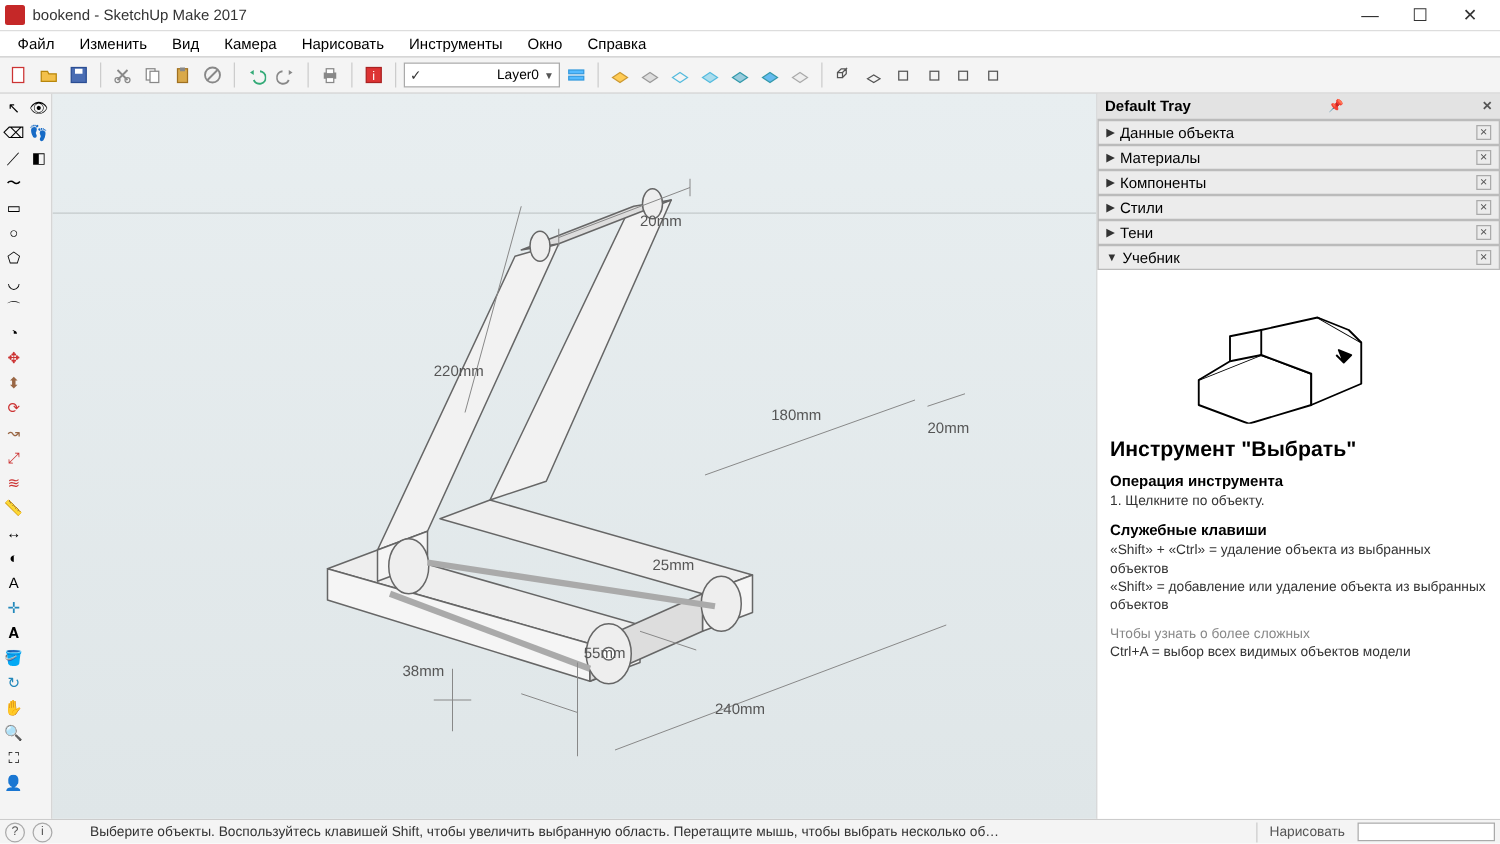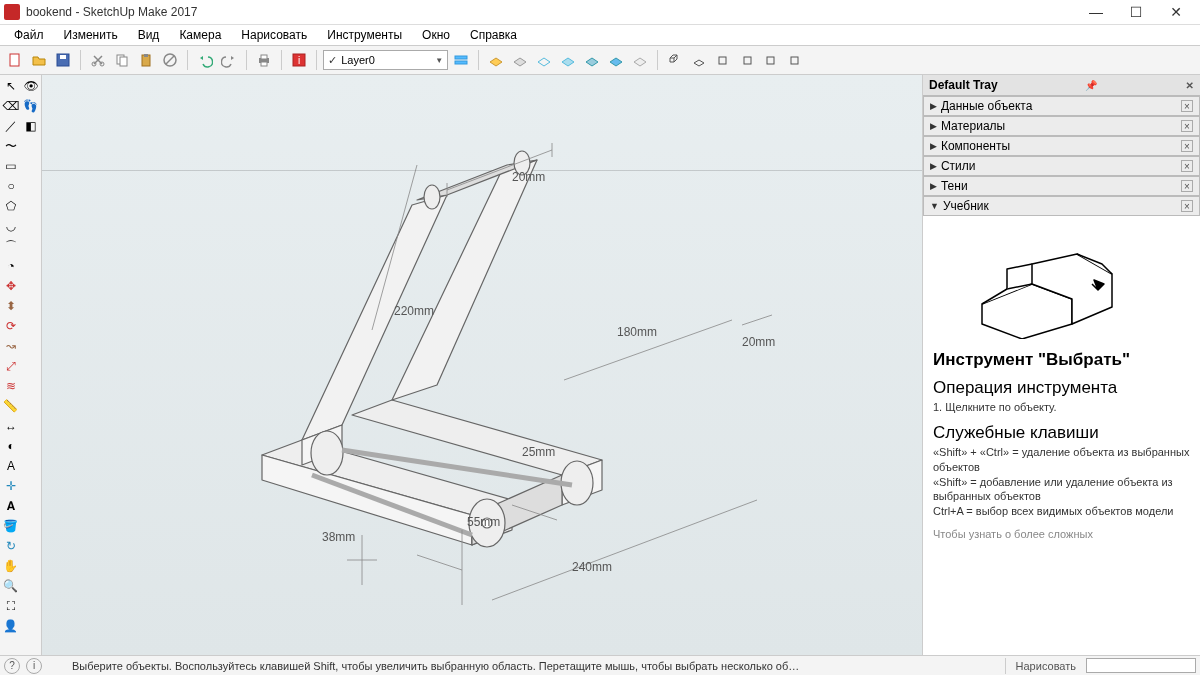--- a/index.html
+++ b/index.html
@@ -15,30 +15,30 @@
 .tb-sep { width: 1px; height: 20px; background: #ccc; margin: 0 4px; }
 .layer-box { display: flex; align-items: center; background: #fff; border: 1px solid #aaa; height: 20px; padding: 0 4px; gap: 4px; font-size: 11px; }
 .layer-box .check { color: #333; }
 .layer-box .drop { font-size: 8px; color: #555; }
 .work-row { display: flex; height: 580px; }
 .left-tools { width: 42px; background: #f4f4f4; border-right: 1px solid #ccc; display: flex; flex-direction: column; flex-wrap: wrap; align-content: flex-start; padding: 2px; gap: 2px; }
 .lt-btn { width: 18px; height: 18px; display: flex; align-items: center; justify-content: center; font-size: 12px; cursor: default; }
 .viewport { flex: 1; background: linear-gradient(#e8eef0, #dfe6e8); position: relative; overflow: hidden; }
 .horizon { position: absolute; top: 95px; left: 0; right: 0; height: 1px; background: rgba(0,0,0,0.15); }
 .dim-label { position: absolute; font-size: 12px; color: #555; }
-.tray { width: 278px; background: #f0f0f0; border-left: 1px solid #ccc; display: flex; flex-direction: column; font-size: 12px; }
+.tray { width: 323px; background: #f0f0f0; border-left: 1px solid #ccc; display: flex; flex-direction: column; font-size: 12px; }
 .tray-header { background: #e3e3e3; border-bottom: 1px solid #bbb; padding: 3px 6px; font-weight: bold; display: flex; align-items: center; }
 .tray-header .pin { margin-left: auto; font-size: 10px; color: #555; }
 .tray-panel { background: #ececec; border: 1px solid #bbb; margin: 0; display: flex; align-items: center; padding: 2px 6px; }
 .tray-panel .arrow { font-size: 9px; margin-right: 4px; color: #333; }
 .tray-panel .close { margin-left: auto; font-size: 10px; color: #555; border: 1px solid #aaa; width: 12px; height: 12px; display:flex; align-items:center; justify-content:center; }
 .instructor { background: #fff; flex: 1; padding: 8px 10px; overflow: hidden; }
 .instructor h2 { font-size: 17px; font-weight: bold; margin: 6px 0 4px; }
 .instructor .lead { font-size: 11px; color: #333; margin-bottom: 10px; }
-.instructor h3 { font-size: 17px; font-weight: normal; margin: 8px 0 2px; }
+.instructor h3 { font-size: 12px; font-weight: bold; margin: 8px 0 2px; }
 .instructor p, .instructor li { font-size: 11px; color: #333; line-height: 1.35; }
 .instructor-img { width: 100%; height: 120px; display: flex; align-items: center; justify-content: center; }
 .statusbar { height: 20px; background: #f4f4f4; border-top: 1px solid #ccc; display: flex; align-items: center; font-size: 11px; padding: 0 4px; gap: 6px; }
 .statusbar .hint { width: 16px; height: 16px; border: 1px solid #aaa; border-radius: 8px; display:flex; align-items:center; justify-content:center; font-size:10px; color:#555; }
 .statusbar .text { flex: 1; white-space: nowrap; overflow: hidden; text-overflow: ellipsis; color: #333; margin-left: 24px; }
 .statusbar .sep { width: 1px; height: 16px; background: #ccc; }
 .statusbar .measure-label { color: #555; padding: 0 4px; }
 svg { display: block; }
 </style>
 </head>
@@ -130,21 +130,21 @@
   <div class="tb-sep"></div>
   <div class="tb-btn">
       <svg width="16" height="16">
         <rect x="2" y="2" width="12" height="12" fill="#d33" stroke="#a22"></rect>
         <text x="8" y="12" font-size="10" fill="#fff" text-anchor="middle">i</text>
       </svg>
     </div>
   <div class="tb-sep"></div>
   <div class="layer-box">
     <span class="check">✓</span>
-    <span style="min-width:90px;">Layer0</span>
+    <span style="min-width:90px;text-align:right;">Layer0</span>
     <span class="drop">▼</span>
   </div>
   <div class="tb-btn">
       <svg width="16" height="16">
         <rect x="2" y="4" width="12" height="3" fill="#5bf" stroke="#39d"></rect>
         <rect x="2" y="9" width="12" height="3" fill="#5bf" stroke="#39d"></rect>
       </svg>
     </div>
   <div class="tb-sep"></div>
   <div class="tb-btn">
@@ -294,21 +294,21 @@
         <line x1="450" y1="525" x2="715" y2="425"></line>
         <line x1="375" y1="480" x2="420" y2="495"></line>
           <line x1="420" y1="455" x2="420" y2="530"></line>
         <line x1="320" y1="460" x2="320" y2="510"></line>
           <line x1="305" y1="485" x2="335" y2="485"></line>
         <line x1="470" y1="430" x2="515" y2="445"></line>
       </g>
     </svg>
 
     <div class="dim-label" style="top:95px;left:470px;">20mm</div>
-    <div class="dim-label" style="top:229px;left:305px;margin-left:47px;">220mm</div>
+    <div class="dim-label" style="top:215px;left:305px;">220mm</div>
     <div class="dim-label" style="top:250px;left:575px;">180mm</div>
     <div class="dim-label" style="top:260px;left:700px;">20mm</div>
     <div class="dim-label" style="top:370px;left:480px;">25mm</div>
     <div class="dim-label" style="top:440px;left:425px;">55mm</div>
     <div class="dim-label" style="top:455px;left:280px;">38mm</div>
     <div class="dim-label" style="top:485px;left:530px;">240mm</div>
   </div>
 
   <div class="tray">
     <div class="tray-header">
@@ -358,22 +358,22 @@
           <path d="M130 55 l6 6 M136 61 l-4 -10 l10 4 z" fill="#000"></path>
         </g>
           </svg>
       </div>
       <h2>Инструмент "Выбрать"</h2>
       <h3>Операция инструмента</h3>
       <p>1. Щелкните по объекту.</p>
       <h3>Служебные клавиши</h3>
       <p>«Shift» + «Ctrl» = удаление объекта из выбранных объектов</p>
       <p>«Shift» = добавление или удаление объекта из выбранных объектов</p>
+      <p style="margin-top:8px;color:#888">Чтобы узнать о более сложных</p>
       <p>Ctrl+A = выбор всех видимых объектов модели</p>
-      <p style="margin-top:8px;color:#888">Чтобы узнать о более сложных</p>
     </div>
   </div>
 </div>
 
 <div class="statusbar">
   <div class="hint">?</div>
   <div class="hint">i</div>
   <div class="text">Выберите объекты. Воспользуйтесь клавишей Shift, чтобы увеличить выбранную область. Перетащите мышь, чтобы выбрать несколько об…</div>
   <div class="sep"></div>
   <div class="measure-label">Нарисовать</div>

